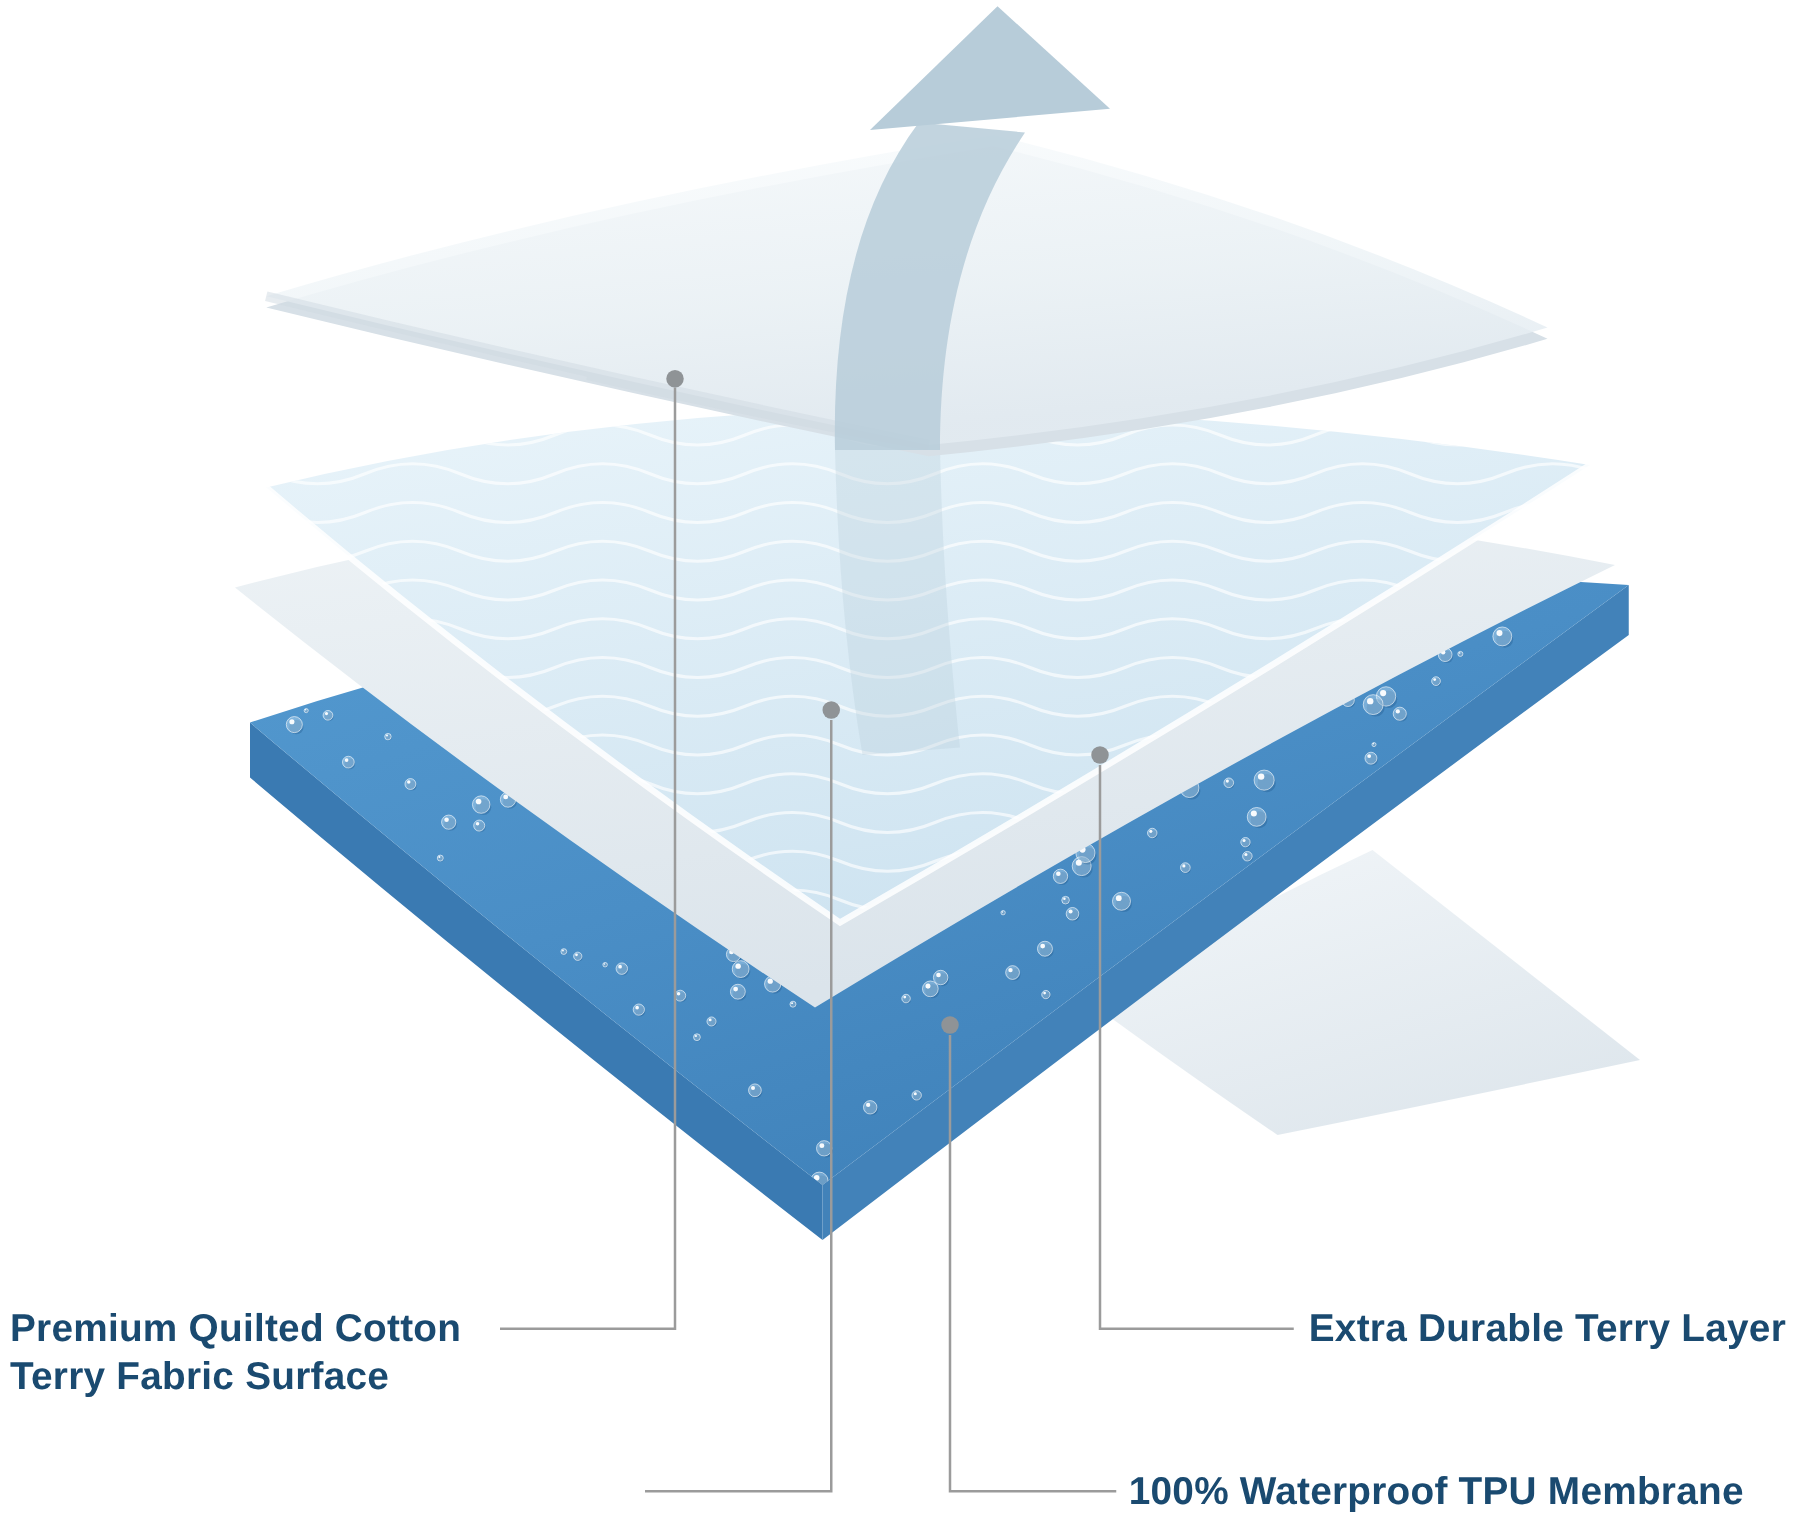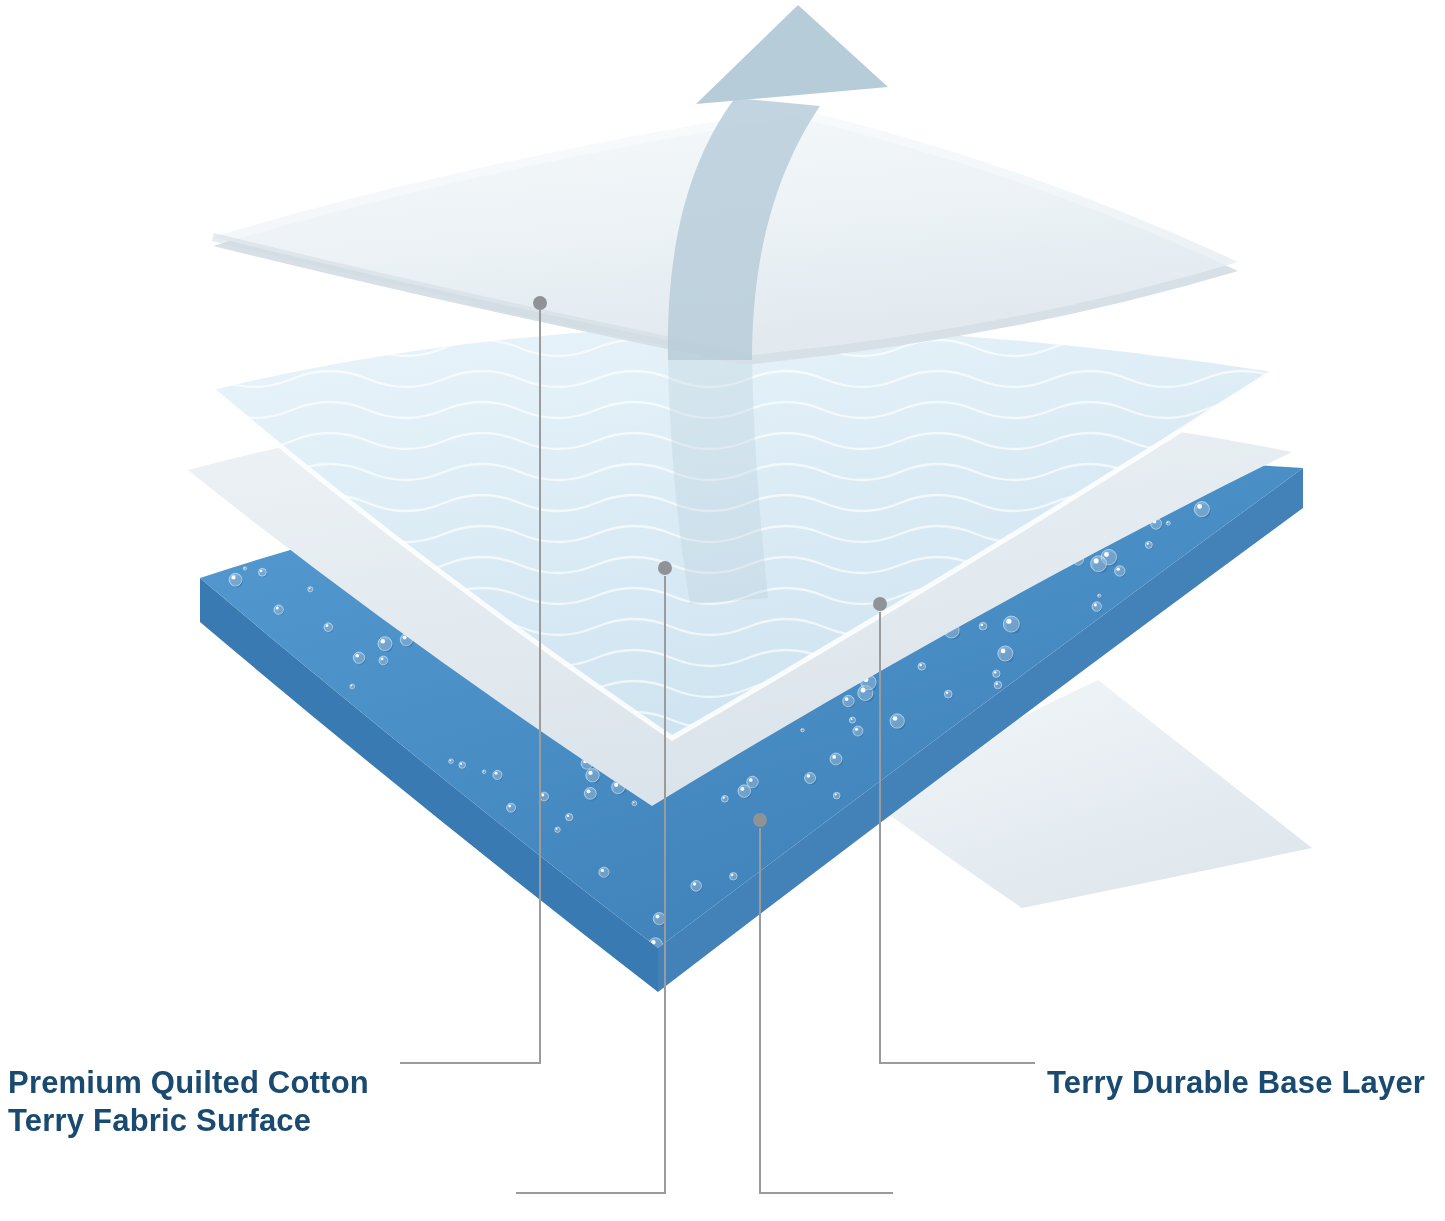--- a/index.html
+++ b/index.html
@@ -10,21 +10,20 @@
   .scene{position:absolute;left:0;top:0;width:1445px;height:1221px;}
   svg{position:absolute;left:0;top:0;}
   .callout-label{
     position:absolute;
     font-weight:bold;
     font-size:31px;
     line-height:38px;
     color:var(--label-color,#1a4a70);
     white-space:pre-line;
     letter-spacing:0.2px;
-    margin-top:20px;
   }
   #label-terry{left:8px;top:1044px;}
   #label-fillings{left:186px;top:1174px;}
   #label-base{left:1047px;top:1044px;}
   #label-membrane{left:903px;top:1174px;}
 </style>
 </head>
 <body>
 
 <div class="scene">
@@ -557,15 +556,16 @@
 
     <circle cx="540" cy="303" r="7" fill="#8f9396"></circle>
     <circle cx="665" cy="568" r="7" fill="#8f9396"></circle>
     <circle cx="880" cy="604" r="7" fill="#8f9396"></circle>
     <circle cx="760" cy="820" r="7" fill="#8f9396"></circle>
   </g>
 </svg>
 
 <div class="callout-label" id="label-terry">Premium Quilted Cotton
 Terry Fabric Surface</div>
-<div class="callout-label" id="label-base">Terry Durable Base Layer</div>
+<div class="callout-label" id="label-base">Extra Durable Terry Layer</div>
+<div class="callout-label" id="label-membrane">100% Waterproof TPU Membrane</div>
 
 </div>
 
 </body></html>

